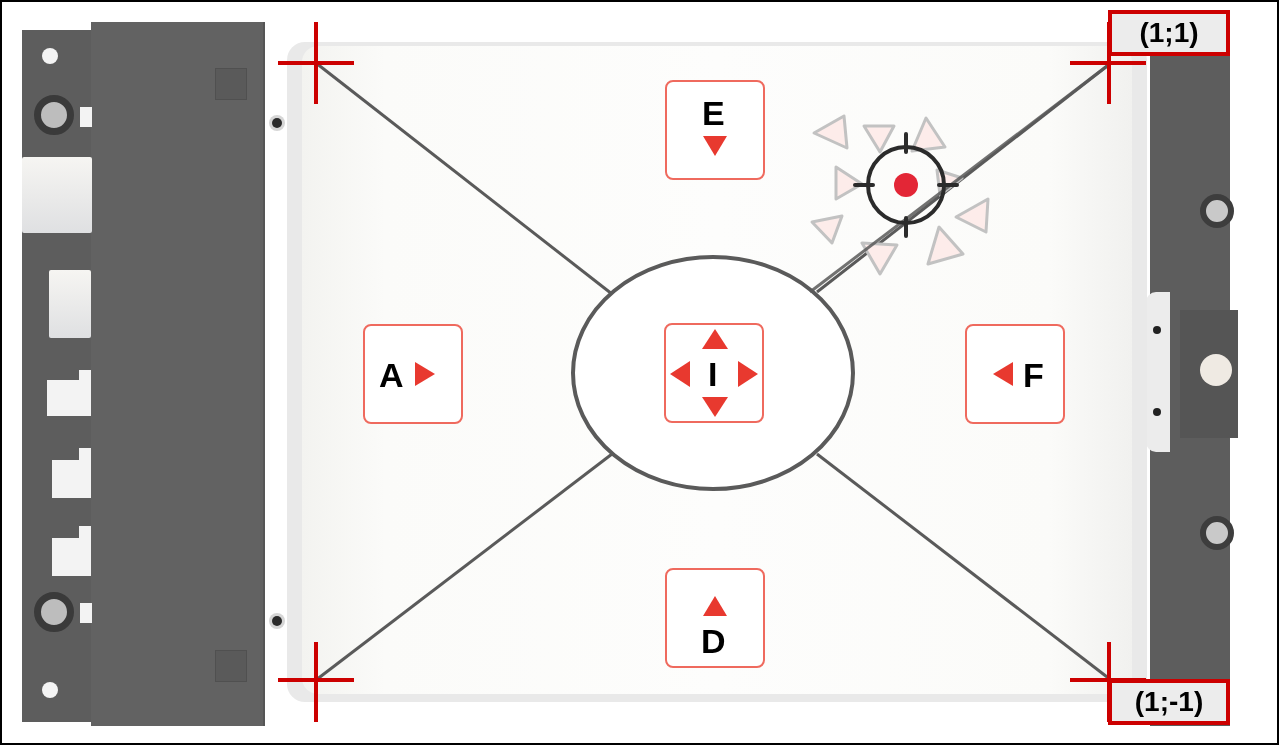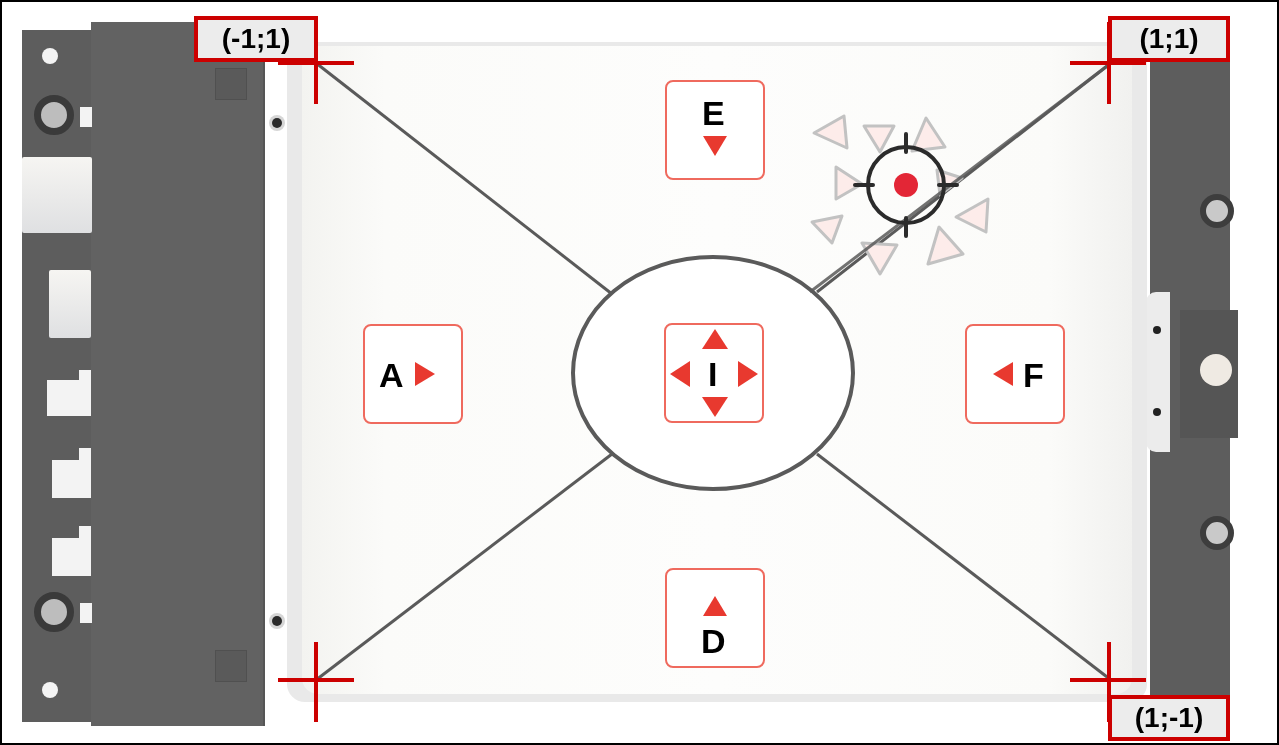--- a/index.html
+++ b/index.html
@@ -119,25 +119,24 @@
     <span class="key-label" style="left:56px;top:32px;">F</span>
   </div>
 
   <div class="key" style="left:663px;top:566px;">
     <span class="tri" style="left:36px;top:26px;border-left:12px solid transparent;border-right:12px solid transparent;border-bottom:20px solid #e8392f;"></span>
     <span class="key-label" style="left:34px;top:54px;">D</span>
   </div>
 
   <div class="cross-h" style="left:276px;top:59px;width:76px;"></div>
   <div class="cross-v" style="left:312px;top:20px;height:82px;"></div>
-  <div class="corner-label" style="left:192px;top:14px;width:116px;">(-1;1)</div>
 
   <div class="cross-h" style="left:1068px;top:59px;width:76px;"></div>
   <div class="cross-v" style="left:1105px;top:20px;height:82px;"></div>
-  <div class="corner-label" style="left:1106px;top:14px;width:114px;">(1;1)</div>
+  <div class="corner-label" style="left:1106px;top:8px;width:114px;">(1;1)</div>
 
   <div class="cross-h" style="left:276px;top:676px;width:76px;"></div>
   <div class="cross-v" style="left:312px;top:640px;height:80px;"></div>
 
   <div class="cross-h" style="left:1068px;top:676px;width:76px;"></div>
   <div class="cross-v" style="left:1105px;top:640px;height:80px;"></div>
-  <div class="corner-label" style="left:1106px;top:693px;width:114px;">(1;-1)</div>
+  <div class="corner-label" style="left:1106px;top:677px;width:114px;">(1;-1)</div>
 </div>
 
 </body></html>

